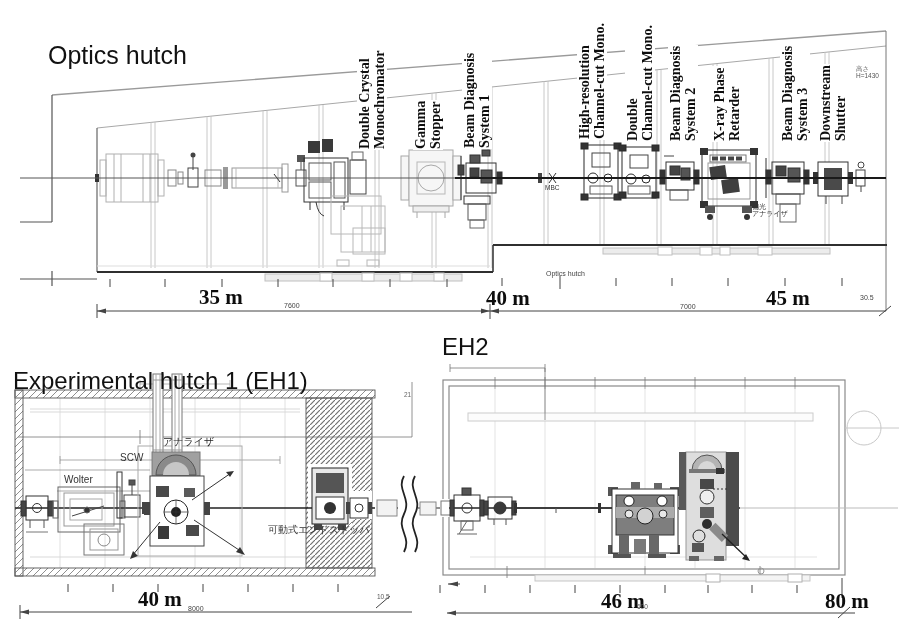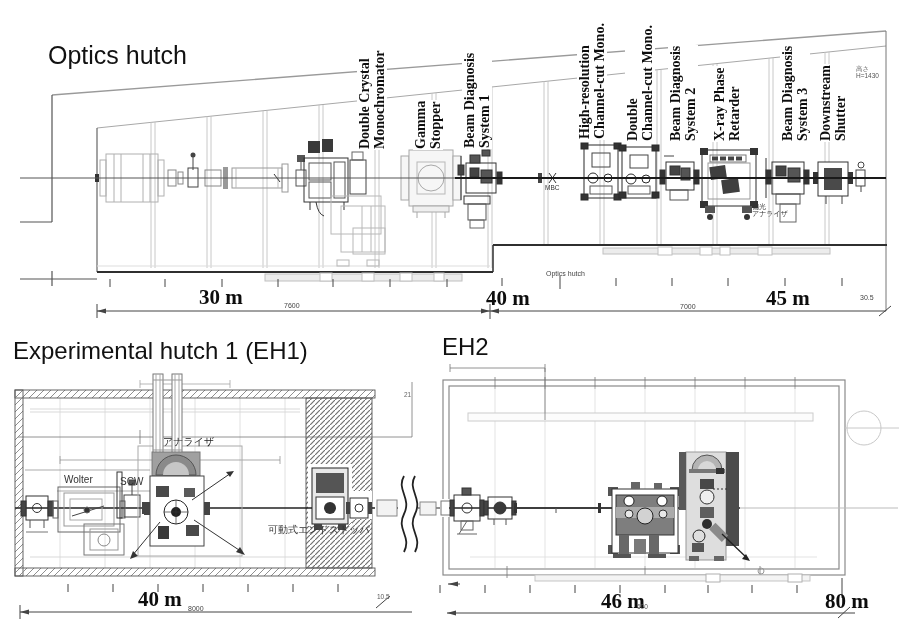--- a/index.html
+++ b/index.html
@@ -435,36 +435,36 @@
 Channel-cut Mono.</div>
   <div class="rlabel" style="left:668px;top:142px">Beam Diagnosis
 System 2</div>
   <div class="rlabel" style="left:712px;top:142px">X-ray Phase
 Retarder</div>
   <div class="rlabel" style="left:780px;top:142px">Beam Diagnosis
 System 3</div>
   <div class="rlabel" style="left:818px;top:142px">Downstream
 Shutter</div>
 
-  <div class="txt dim" style="left:199px;top:286px">30 m</div>
+  <div class="txt dim" style="left:199px;top:286px">35 m</div>
   <div class="txt dim" style="left:486px;top:287px">40 m</div>
   <div class="txt dim" style="left:766px;top:287px">45 m</div>
   <div class="txt tiny" style="left:284px;top:302px">7600</div>
   <div class="txt tiny" style="left:680px;top:303px">7000</div>
   <div class="txt tiny" style="left:860px;top:294px">30.5</div>
   <div class="txt tiny" style="left:546px;top:270px">Optics hutch</div>
   <div class="txt tiny6" style="left:856px;top:66px">高さ
 H=1430</div>
   <div class="txt tiny" style="left:752px;top:203px;color:#333">偏光
 アナライザ</div>
   <div class="txt tiny6" style="left:545px;top:185px;color:#333">MBC</div>
 
-  <div class="txt title-eh" style="left:13px;top:338px">Experimental hutch 1 (EH1)</div>
+  <div class="txt title-eh" style="left:13px;top:368px">Experimental hutch 1 (EH1)</div>
   <div class="txt small8" style="left:64px;top:475px">Wolter</div>
-  <div class="txt small8" style="left:120px;top:477px">SCW</div>
+  <div class="txt small8" style="left:120px;top:453px">SCW</div>
   <div class="txt small8" style="left:163px;top:437px;color:#222">アナライザ</div>
   <div class="txt small8" style="left:268px;top:525px">可動式エンドストッパ</div>
   <div class="txt tiny6" style="left:404px;top:392px;color:#666">21</div>
   <div class="txt dim" style="left:138px;top:588px">40 m</div>
   <div class="txt tiny" style="left:188px;top:605px">8000</div>
   <div class="txt tiny6" style="left:377px;top:594px">10.5</div>
 
   <div class="txt title-eh" style="left:442px;top:334px">EH2</div>
   <div class="txt dim" style="left:601px;top:590px">46 m</div>
   <div class="txt dim" style="left:825px;top:590px">80 m</div>

